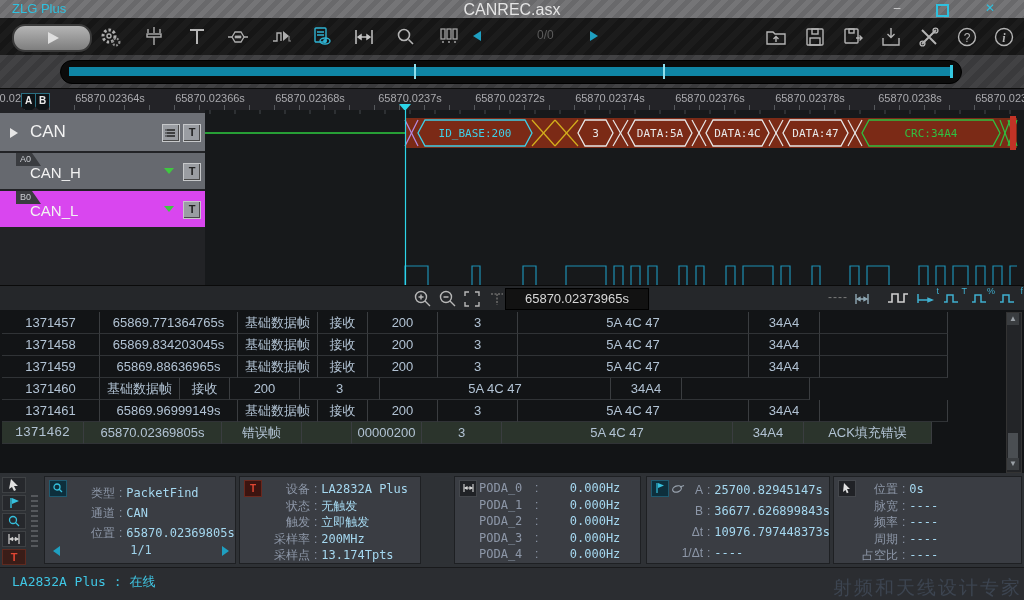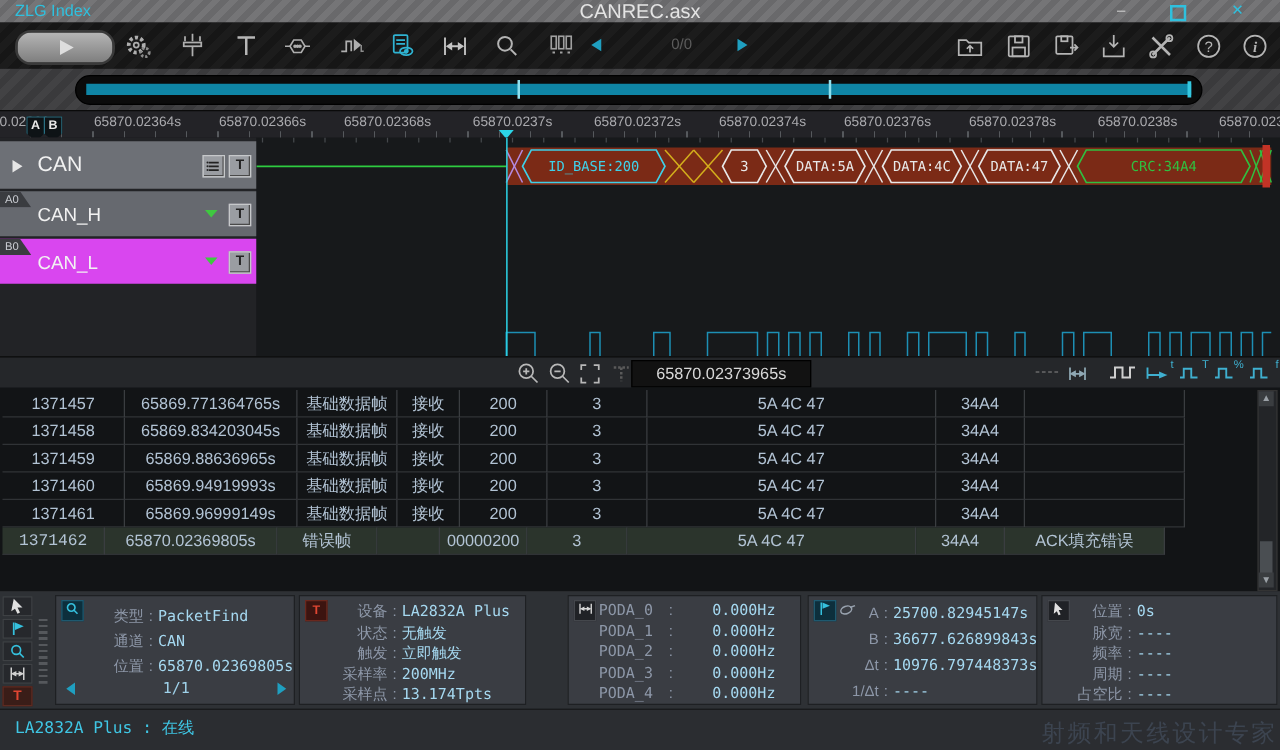--- a/index.html
+++ b/index.html
@@ -42,21 +42,21 @@
   .cursortri{top:15px;width:0;height:0;border-left:6px solid transparent;border-right:6px solid transparent;
     border-top:7px solid #2cd5e8;}
   .flag{top:4px;width:13px;height:18px;background:#0e1316;border:1px solid #2a6f82;
     clip-path:polygon(0 0,100% 0,100% 68%,50% 100%,0 68%);
     color:#e8e8e8;font-size:10px;font-weight:bold;text-align:center;line-height:13px;}
   
   .wavearea{left:0;top:110px;width:1024px;height:175px;background:#17191b;}
   .chanpanel{left:0;top:0;width:205px;height:175px;background:#222326;}
   .chanrow{left:0;width:205px;background:#6d7076;}
   .channame{color:#f2f2f2;}
-  .chantag{left:0;top:0;height:13px;padding:0 10px 0 4px;background:#3a3c40;color:#c9ccd1;font-size:9px;line-height:13px;
+  .chantag{left:16px;top:0;height:13px;padding:0 10px 0 4px;background:#3a3c40;color:#c9ccd1;font-size:9px;line-height:13px;
     clip-path:polygon(0 0,calc(100% - 9px) 0,100% 100%,0 100%);}
   .chbtn{top:50%;margin-top:-8px;width:16px;height:16px;background:#9a9da2;border:1px solid #c6c8ca;
     box-shadow:inset -1px -1px 0 #4a4a4a;text-align:center;font-size:11px;font-weight:bold;color:#222;line-height:15px;}
   .expandtri{left:10px;top:15px;width:0;height:0;border-left:8px solid #e6e6e6;
     border-top:5px solid transparent;border-bottom:5px solid transparent;}
   .chev{top:50%;margin-top:-3px;width:0;height:0;border-left:5px solid transparent;border-right:5px solid transparent;
     border-top:6px solid #3fc840;}
   
   .midbar{left:0;top:285px;width:1024px;height:25px;background:#25272a;border-top:1px solid #0a0a0a;}
   .mico{top:3px;width:20px;height:20px;}
@@ -97,21 +97,21 @@
   .wm1 .r{color:#b23430;}
   .wm1 .b{color:#27406b;}
   .wm2{font-size:19px;color:#3c4450;letter-spacing:2px;font-family:"Liberation Serif","DejaVu Serif",serif;}
 </style>
 </head>
 <body>
 
 <div id="app">
 
   <div class="abs titlebar">
-    <span class="abs apptitle">ZLG Index</span>
+    <span class="abs apptitle">ZLG Plus</span>
     <span class="abs doctitle">CANREC.asx</span>
     <span class="abs winbtn" style="left:882px;">–</span>
     <span class="abs maxbox" style="left:936px;"></span>
     <span class="abs winbtn cy" style="left:975px;">✕</span>
   </div>
 
   <div class="abs toolbar">
     <div class="abs playbtn">
         <div class="abs playtri"></div>
       </div>
@@ -440,21 +440,20 @@
             <div class="tcell" style="width: 80px;">基础数据帧</div>
             <div class="tcell" style="width: 50px;">接收</div>
             <div class="tcell" style="width: 70px;">200</div>
             <div class="tcell" style="width: 80px;">3</div>
             <div class="tcell" style="width: 231px;">5A 4C 47</div>
             <div class="tcell" style="width: 71px;">34A4</div>
             <div class="tcell" style="width: 128px;"></div>
           </div>
           <div class="trow">
             <div class="tcell" style="width: 98px;">1371460</div>
-            <div class="tcell" style="width: 138px;">65869.94919993s</div>
             <div class="tcell" style="width: 80px;">基础数据帧</div>
             <div class="tcell" style="width: 50px;">接收</div>
             <div class="tcell" style="width: 70px;">200</div>
             <div class="tcell" style="width: 80px;">3</div>
             <div class="tcell" style="width: 231px;">5A 4C 47</div>
             <div class="tcell" style="width: 71px;">34A4</div>
             <div class="tcell" style="width: 128px;"></div>
           </div>
           <div class="trow">
             <div class="tcell" style="width: 98px;">1371461</div>

